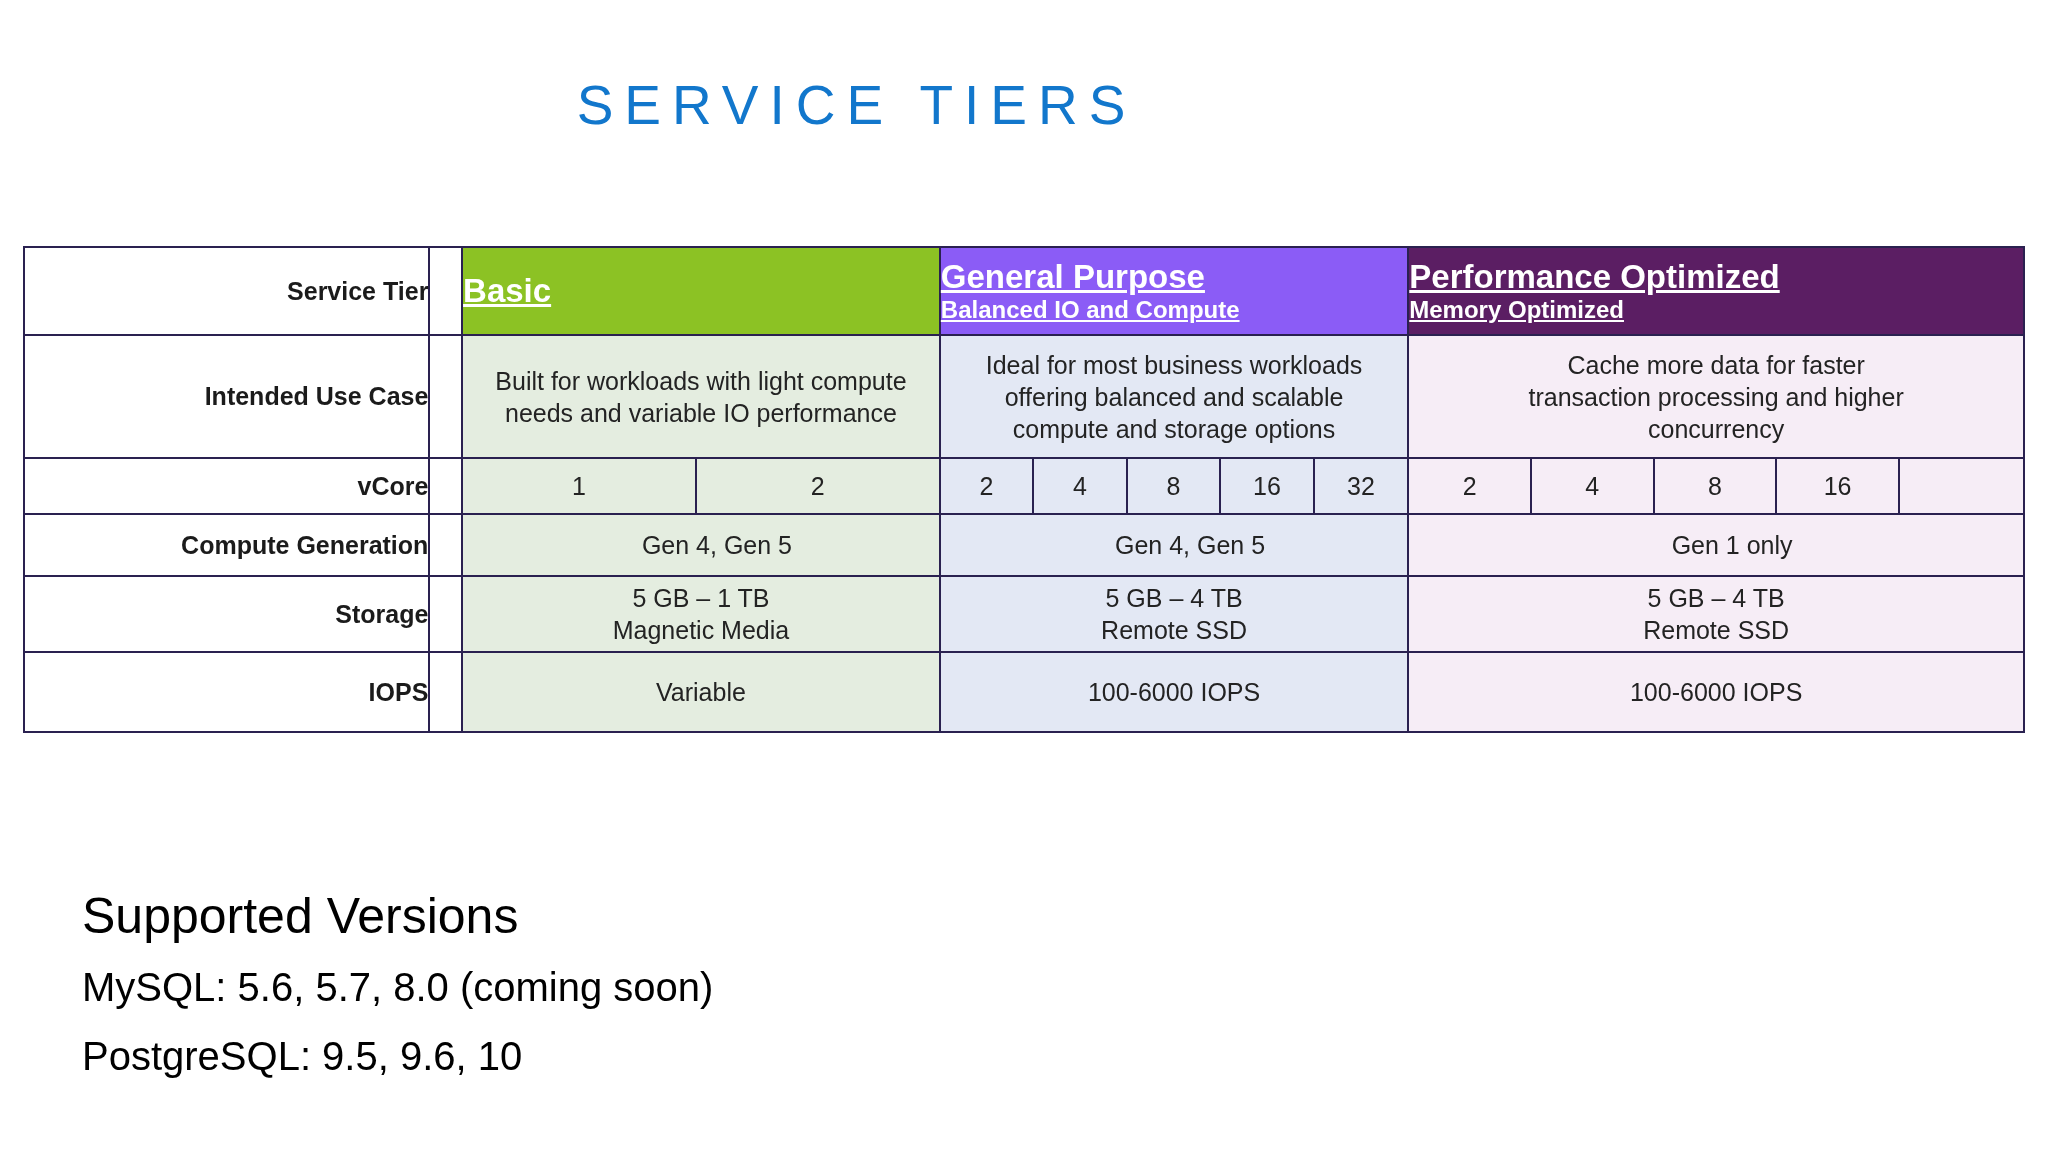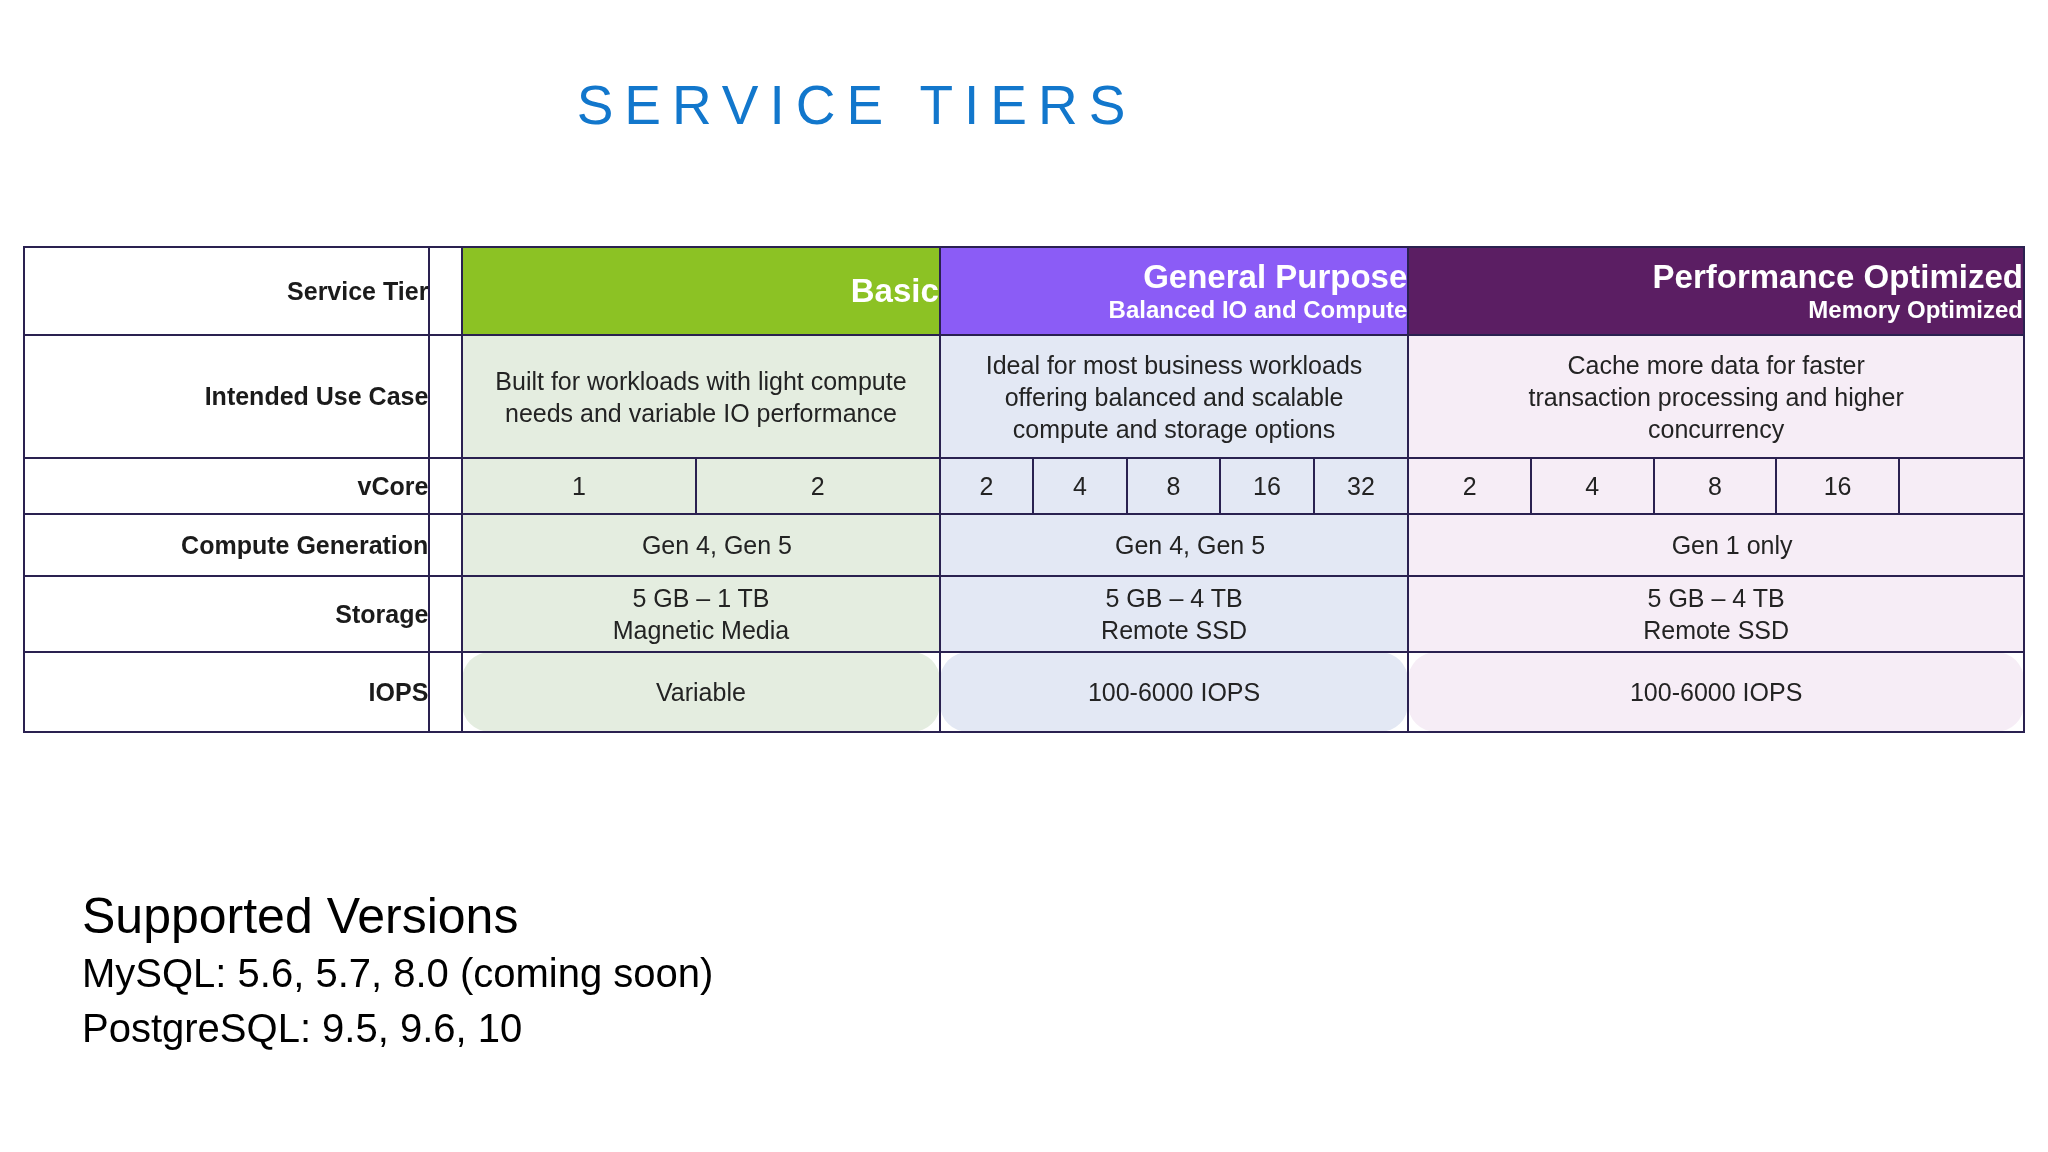--- a/index.html
+++ b/index.html
@@ -63,24 +63,25 @@
   
   .gutter {
     width: 28px;
     background: #ffffff;
     border-top: 2px solid #2A2150;
     border-bottom: 2px solid #2A2150;
   }
 
   
   .tier-head {
-    text-align: right;
+    text-align: left;
     color: #ffffff;
     padding: 12px 10px 14px 10px;
     line-height: 1.12;
+    text-decoration: underline;
   }
   .tier-head .t-name {
     display: block;
     font-size: 33px;
     font-weight: bold;
   }
   .tier-head .t-sub {
     display: block;
     font-size: 24px;
     font-weight: bold;
@@ -107,40 +108,40 @@
   .usecase-cell { padding: 16px 20px; }
   .vcore-cell   { padding: 7px 4px; font-size: 25px; }
   .iops-cell    { padding: 22px 14px; margin-left: 23px; }
 
   
   .r-header  td { height: 88px; }
   .r-usecase td { height: 123px; }
   .r-vcore   td { height: 56px; }
   .r-gen     td { height: 62px; padding-left: 32px; }
   .r-storage td { height: 76px; }
-  .r-iops    td { height: 80px; border-radius: 28px; }
+  .r-iops    td { height: 80px; }
 
   
   .versions {
     position: absolute;
     left: 82px;
     top: 888px;
     color: #000000;
   }
   .versions-title {
     font-size: 50px;
     font-weight: 400;
     line-height: 1.12;
     letter-spacing: 0px;
   }
   .versions-line {
     font-size: 40px;
     font-weight: 400;
     line-height: 1.28;
-    margin-top: 4px;
+    margin-top: 18px;
     white-space: pre;
   }
 </style>
 </head>
 <body>
 
 <div id="slide">
 
   <div class="slide-title">SERVICE TIERS</div>
 

